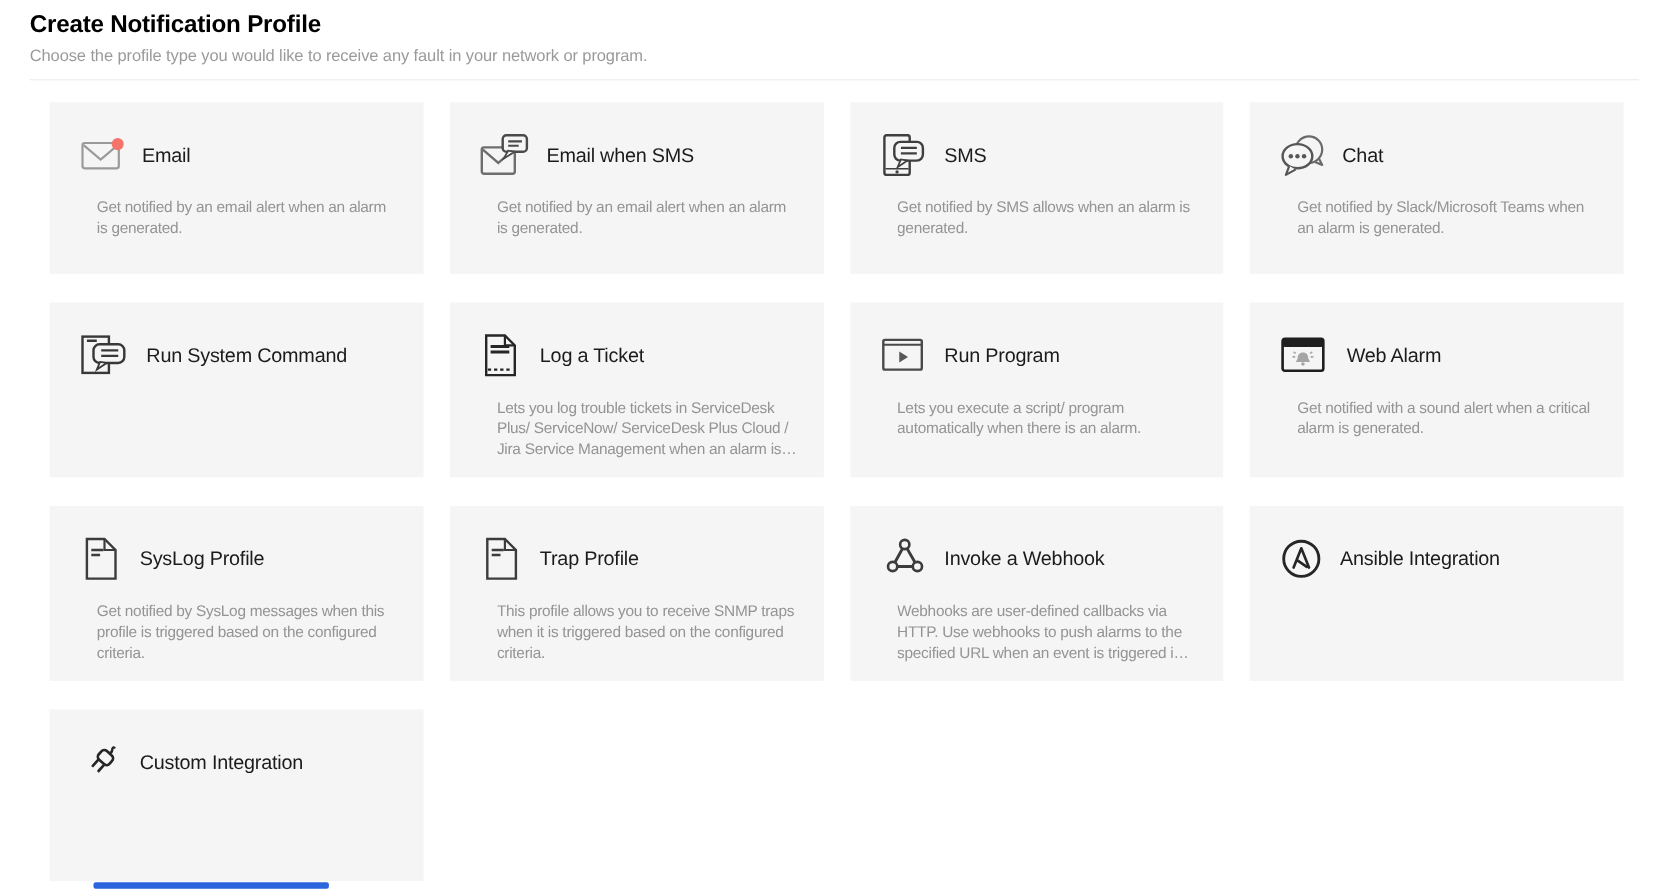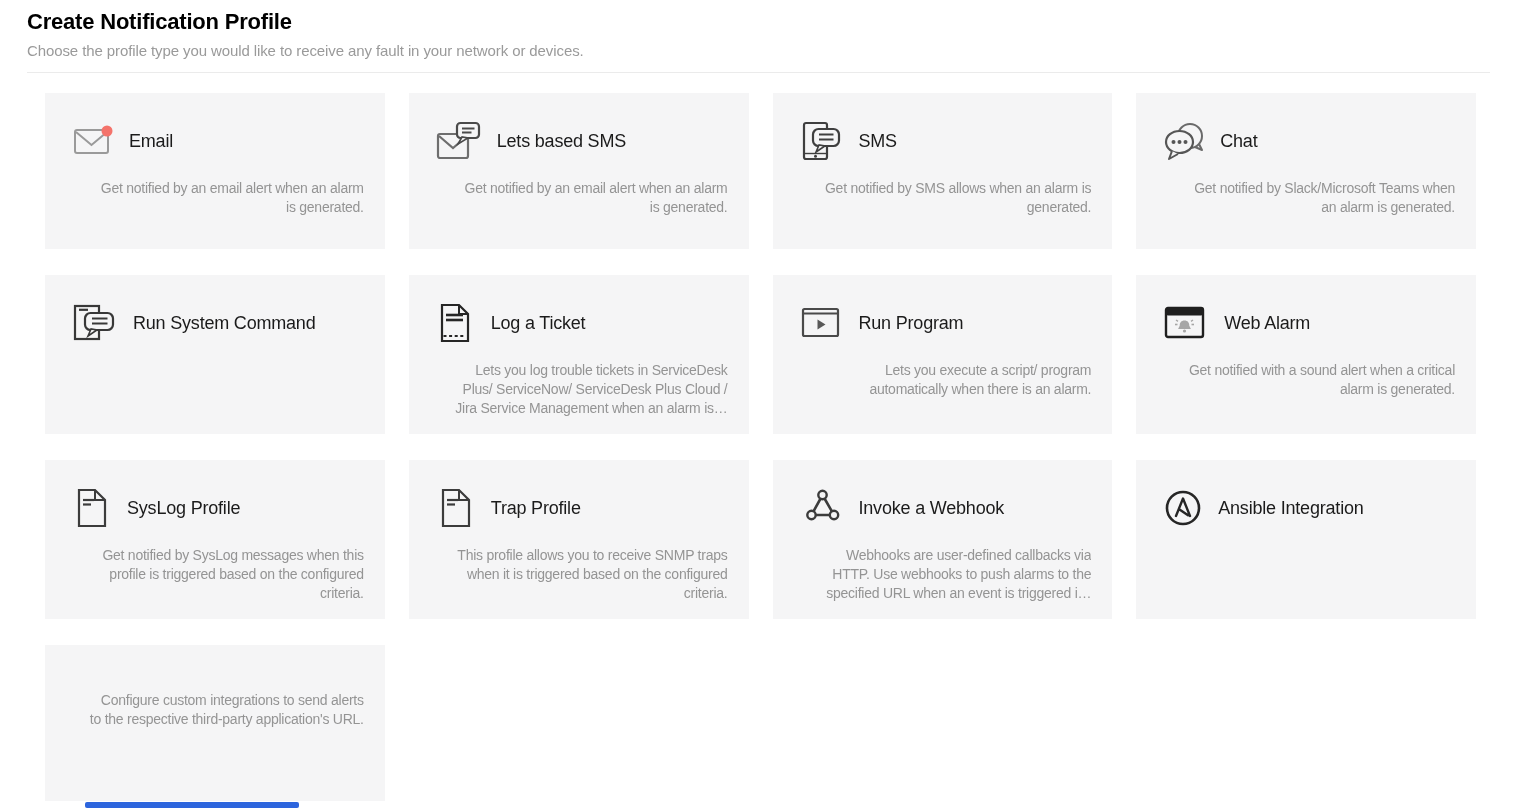--- a/index.html
+++ b/index.html
@@ -13,21 +13,21 @@
   html,body{margin:0;padding:0;}
   body{
     width:1513px;height:809px;background:#ffffff;position:relative;overflow:hidden;
     font-family:"Liberation Sans", sans-serif;
   }
   .header{margin:0 23px 0 27px;border-bottom:1px solid #ebebeb;padding:9px 0 13px;}
   .page-title{font-size:22px;font-weight:bold;color:#000000;letter-spacing:-0.2px;margin:0 0 7px 0;}
   .page-subtitle{font-size:15px;color:#9a9a9a;letter-spacing:-0.1px;}
   .grid{
     margin:20px 37px 0 45px;
-    display:grid;grid-template-columns:repeat(4,1fr);gap:26px 24px;text-align:right;
+    display:grid;grid-template-columns:repeat(4,1fr);gap:26px 24px;
   }
   .card{
     background:var(--card-bg,#f5f5f6);
     min-height:156px;
     padding:28px 21px 16px 27px;
     cursor:pointer;
   }
   .card-head{display:flex;align-items:center;gap:15px;height:40px;}
   .icon{flex:none;display:flex;align-items:center;}
   .card-title{font-size:18px;color:var(--title-color,#1b1b1b);letter-spacing:-0.2px;white-space:nowrap;}
@@ -41,21 +41,21 @@
     position:absolute;left:85px;bottom:1px;width:214px;height:6px;
     background:var(--bar-blue,#2d65dd);border-radius:2px;
   }
   svg{display:block;}
 </style>
 </head>
 <body>
 
 <div class="header">
   <div class="page-title">Create Notification Profile</div>
-  <div class="page-subtitle">Choose the profile type you would like to receive any fault in your network or devices.</div>
+  <div class="page-subtitle">Choose the profile type you would like to receive any fault in your network or program.</div>
 </div>
 
 <div class="grid">
 
   <div class="card">
     <div class="card-head">
       <span class="icon">
         <svg width="42" height="36" viewBox="0 0 42 36">
           <rect x="3" y="7" width="33" height="23" rx="2" fill="none" stroke="#9a9a9a" stroke-width="2"></rect>
           <path d="M4 9 L19.5 22 L35 9" fill="none" stroke="#9a9a9a" stroke-width="2"></path>
@@ -72,21 +72,21 @@
       <span class="icon">
         <svg width="46" height="40" viewBox="0 0 46 40">
           <rect x="2" y="13" width="30" height="24" rx="2" fill="none" stroke="#6e6e6e" stroke-width="2.2"></rect>
           <path d="M3 15 L17 27 L31 15" fill="none" stroke="#6e6e6e" stroke-width="2.2"></path>
           <rect x="21" y="2" width="22" height="15" rx="3.5" fill="#f5f5f6" stroke="#4a4a4a" stroke-width="2.2"></rect>
           <path d="M26 16 l-4 7 l10 -6 z" fill="#f5f5f6" stroke="#4a4a4a" stroke-width="1.6"></path>
           <line x1="26" y1="7.5" x2="38.5" y2="7.5" stroke="#4a4a4a" stroke-width="2"></line>
           <line x1="26" y1="11.5" x2="35.5" y2="11.5" stroke="#4a4a4a" stroke-width="2"></line>
         </svg>
       </span>
-      <span class="card-title">Lets based SMS</span>
+      <span class="card-title">Email when SMS</span>
     </div>
     <p class="card-desc">Get notified by an email alert when an alarm is generated.</p>
   </div>
 
   <div class="card">
     <div class="card-head">
       <span class="icon">
         <svg width="44" height="40" viewBox="0 0 44 40">
           <rect x="4" y="2" width="23" height="36" rx="2" fill="none" stroke="#3f3f3f" stroke-width="2.2"></rect>
           <line x1="5" y1="32.5" x2="26" y2="32.5" stroke="#3f3f3f" stroke-width="1.4"></line>
@@ -236,18 +236,30 @@
         <svg width="40" height="40" viewBox="0 0 40 40">
           <circle cx="20" cy="20" r="16" fill="none" stroke="#262626" stroke-width="2.6"></circle>
           <path d="M13 28 L20 10.5 L27 28 M15.8 21 L25 27.3" fill="none" stroke="#262626" stroke-width="2.4" stroke-linecap="round" stroke-linejoin="round"></path>
         </svg>
       </span>
       <span class="card-title">Ansible Integration</span>
     </div>
   </div>
 
   <div class="card">
-    <p class="card-desc">Configure custom integrations to send alerts to the respective third-party application's URL.</p>
+    <div class="card-head">
+      <span class="icon">
+        <svg width="40" height="38" viewBox="0 0 40 38">
+          <g transform="rotate(42 20 19)" fill="none" stroke="#262626" stroke-linecap="round">
+            <path d="M20 1 c-3 2 3 4 0 6.5" stroke-width="2.2"></path>
+            <rect x="13.5" y="8" width="13" height="10.5" rx="3.5" stroke-width="2.4"></rect>
+            <line x1="16.5" y1="19" x2="16.5" y2="26.5" stroke-width="2.4"></line>
+            <line x1="23.5" y1="19" x2="23.5" y2="26.5" stroke-width="2.4"></line>
+          </g>
+        </svg>
+      </span>
+      <span class="card-title">Custom Integration</span>
+    </div>
   </div>
 
 </div>
 
 <div class="bottom-bar"></div>
 
 </body></html>

